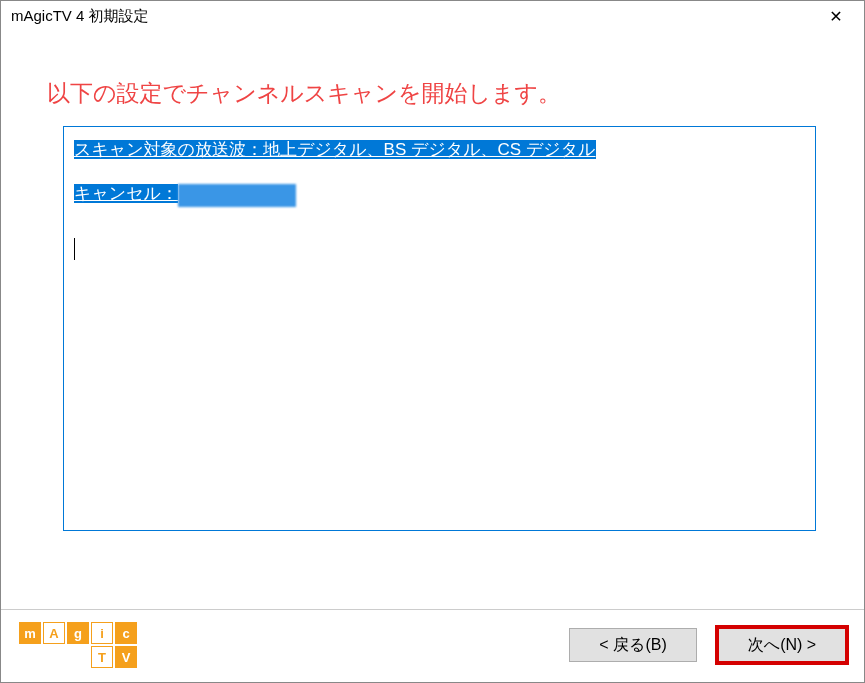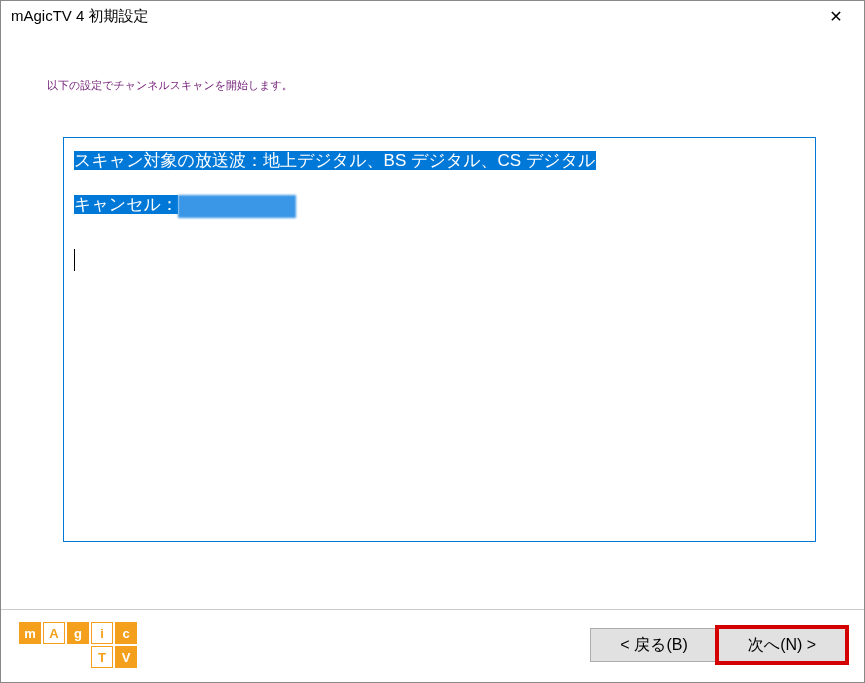--- a/index.html
+++ b/index.html
@@ -30,39 +30,40 @@
       color: #000;
       width: 32px;
       text-align: center;
       cursor: default;
       font-family: Arial, sans-serif;
     }
     .content {
       padding: 48px 40px 0 40px;
     }
     .instruction {
-      font-size: 11px;
-      color: #701a75;
-      margin-bottom: 44px;
+      font-size: 23px;
+      color: #ef4444;
+      margin-bottom: 17px;
       margin-left: 6px;
     }
     .text-area {
       border: 1px solid #0078d7;
       margin-left: 22px;
       margin-right: 8px;
       height: 405px;
       padding: 10px 10px;
       font-size: 17px;
       line-height: 1.5;
       position: relative;
     }
     .sel {
       background: #0078d7;
       color: #fff;
       display: inline;
+      text-decoration: underline;
     }
     .blur {
       background: #3a96e6;
       color: transparent;
       display: inline-block;
       width: 118px;
       height: 23px;
       vertical-align: text-top;
       filter: blur(1px);
     }
@@ -100,21 +101,21 @@
       align-items: center;
       justify-content: center;
       font-size: 13px;
       font-weight: bold;
     }
     .orange { background: #f5a01c; color: #fff; }
     .white { background: #fff; color: #f5a01c; border: 1px solid #f5a01c; }
     .buttons {
       margin-left: auto;
       display: flex;
-      gap: 0;
+      gap: 21px;
       align-items: center;
     }
     .btn {
       min-width: 128px;
       height: 34px;
       background: #e1e1e1;
       border: 1px solid #adadad;
       font-size: 16px;
       color: #000;
       cursor: default;

